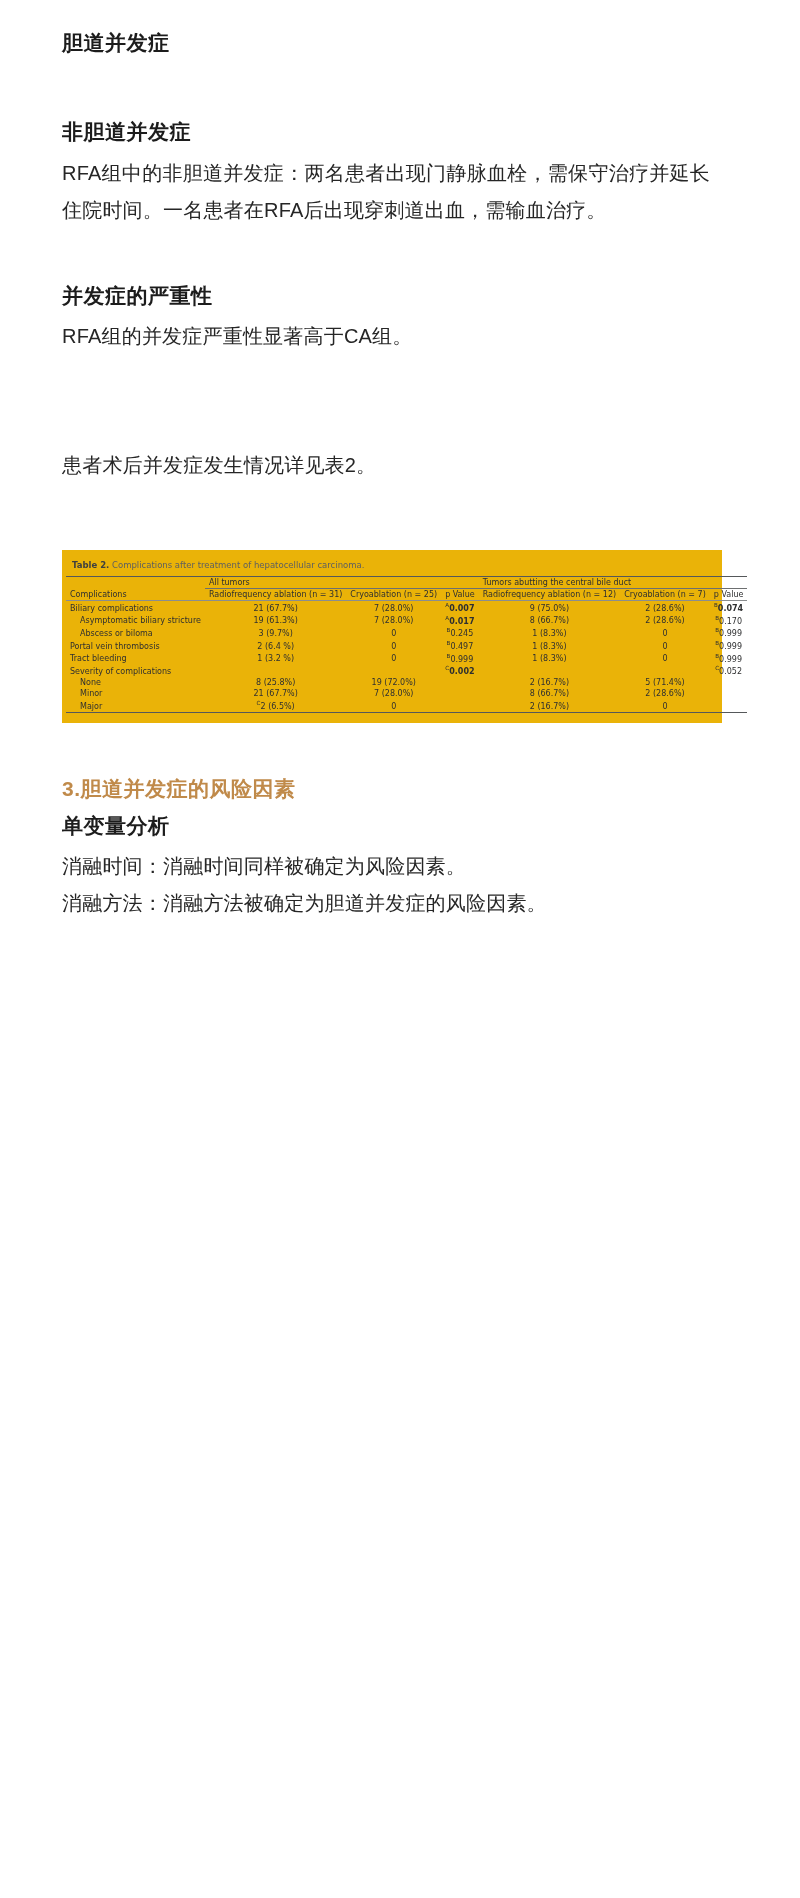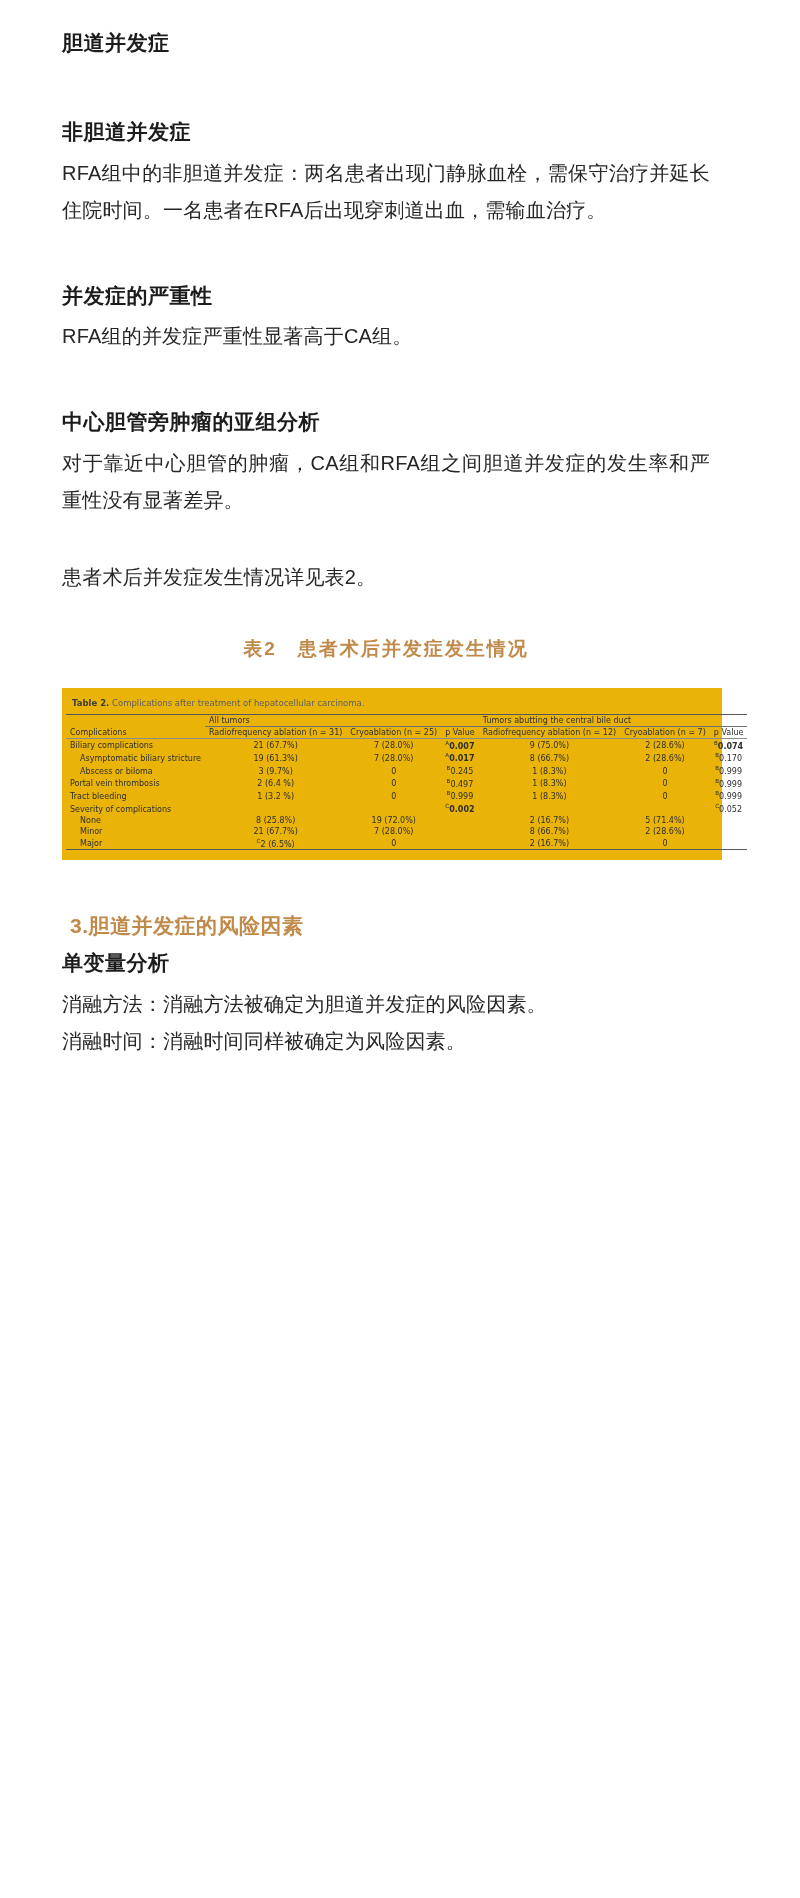--- a/index.html
+++ b/index.html
@@ -95,21 +95,21 @@
     font-size: 5.6px;
     vertical-align: super;
   }
   .bold { font-weight: bold; }
   .col-ind { width: 170px; }
 
   h3.num-head {
     font-size: 21px;
     font-weight: bold;
     color: #c08a4a;
-    margin: 0 0 8px 8px;
+    margin: 0 0 8px 0;
     letter-spacing: 0.5px;
   }
 </style>
 </head>
 <body>
 
 <div class="page">
 
   <div class="section">
     <h3 class="sec-head">胆道并发症</h3>
@@ -124,32 +124,27 @@
 
   <div class="gap-lg"></div>
 
   <div class="section">
     <h3 class="sec-head">并发症的严重性</h3>
     <p class="body-text">RFA组的并发症严重性显著高于CA组。</p>
   </div>
 
   <div class="gap-lg"></div>
 
-  <div class="section">
-    <h3 class="sec-head">中心胆管旁肿瘤的亚组分析</h3>
-    <p class="body-text">对于靠近中心胆管的肿瘤，CA组和RFA组之间胆道并发症的发生率和严重性没有显著差异。</p>
-  </div>
 
   <div class="gap-md"></div>
 
   <p class="body-text">患者术后并发症发生情况详见表2。</p>
 
   <div class="gap-md"></div>
 
-  <p class="table-caption">表2　患者术后并发症发生情况</p>
 
   <div class="gap-sm"></div>
 
   <div class="figure-wrap">
     <div class="fig-title">
       <b>Table 2.</b>
       <span>Complications after treatment of hepatocellular carcinoma.</span>
     </div>
     <table class="paper-table">
       <thead>
@@ -252,17 +247,17 @@
           </tr>
         </tbody>
     </table>
   </div>
 
   <div class="gap-lg"></div>
 
   <div class="section">
     <h3 class="num-head">3.胆道并发症的风险因素</h3>
     <h3 class="sec-head">单变量分析</h3>
+    <p class="body-text">消融时间：消融时间同样被确定为风险因素。</p>
     <p class="body-text">消融方法：消融方法被确定为胆道并发症的风险因素。</p>
-    <p class="body-text">消融时间：消融时间同样被确定为风险因素。</p>
   </div>
 
 </div>
 
 </body></html>

